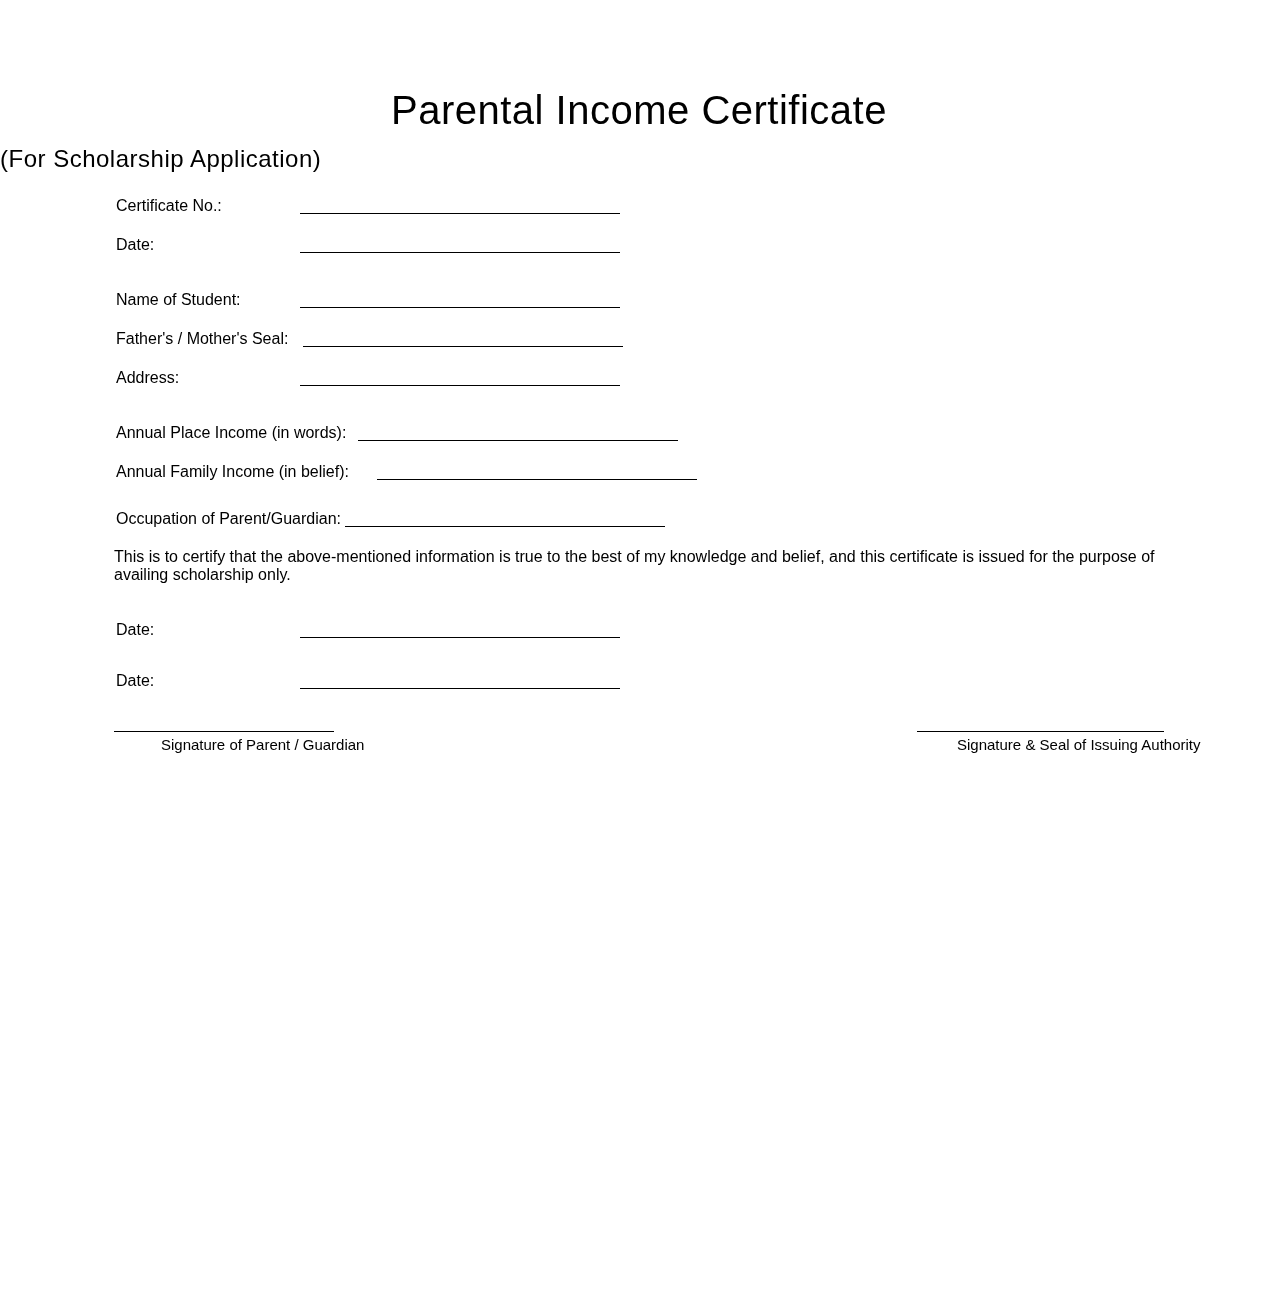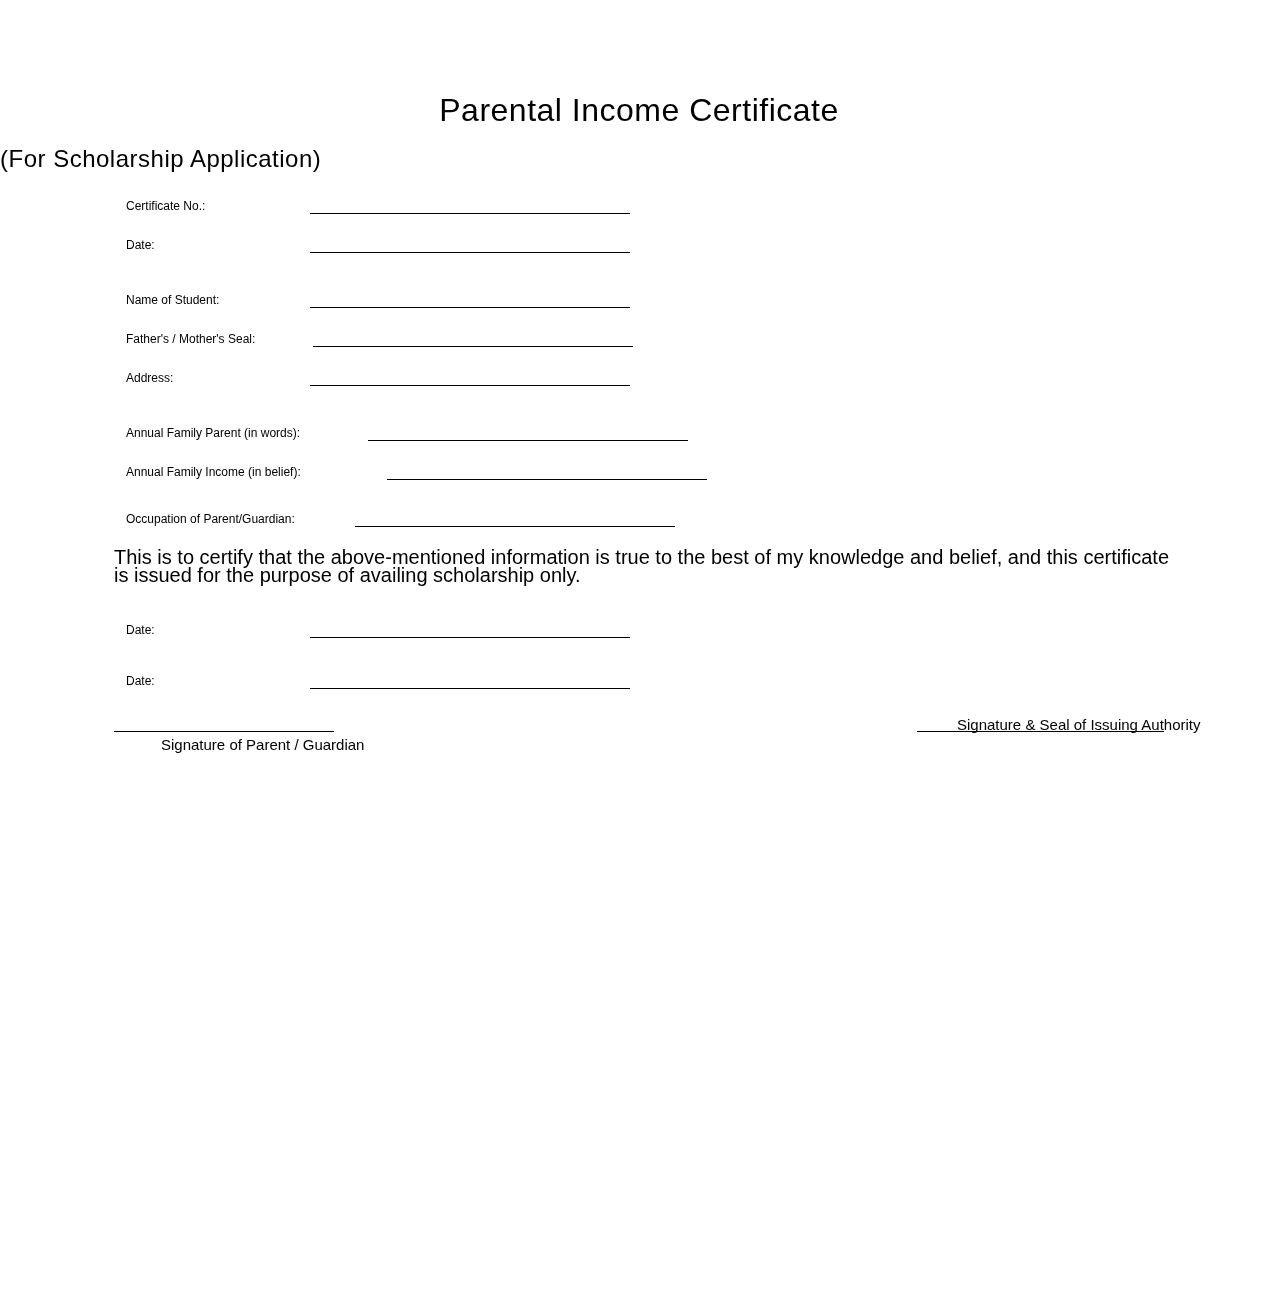--- a/index.html
+++ b/index.html
@@ -14,63 +14,63 @@
       font-family: "Liberation Sans", sans-serif;
       color: #000000;
       overflow: hidden;
     }
     .title {
       position: absolute;
       left: 0;
       width: 1278px;
       top: 90px;
       text-align: center;
-      font-size: 32px;
+      font-size: 40px;
       line-height: 40px;
       letter-spacing: 0.5px;
       margin: 0;
       font-weight: normal;
     }
     .subtitle {
       position: absolute;
       left: 0;
       width: 1278px;
       top: 144px;
       font-size: 24px;
       line-height: 30px;
       letter-spacing: 0.5px;
       margin: 0;
       font-weight: normal;
     }
     .field {
       position: absolute;
-      left: 126px;
+      left: 116px;
       height: 22px;
-      font-size: 12px;
+      font-size: 16px;
       line-height: 22px;
       white-space: nowrap;
     }
     .field .label {
       position: absolute;
       left: 0;
       top: 0;
     }
     .field .line {
       position: absolute;
       top: 18px;
       height: 0;
       border-bottom: 1px solid #000000;
       width: 320px;
     }
     .statement {
       position: absolute;
       left: 114px;
       top: 548px;
       width: 1060px;
-      font-size: 20px;
+      font-size: 16px;
       line-height: 18px;
       margin: 0;
     }
     .sig-line {
       position: absolute;
       height: 0;
       border-bottom: 1px solid #000000;
     }
     .sig-label {
       position: absolute;
@@ -105,21 +105,21 @@
   <span class="label">Father's / Mother's Seal:</span>
   <span class="line" style="left:187px;"></span>
 </div>
 
 <div class="field" style="top:367px; width:510px;">
   <span class="label">Address:</span>
   <span class="line" style="left:184px;"></span>
 </div>
 
 <div class="field" style="top:422px; width:570px;">
-  <span class="label">Annual Family Parent (in words):</span>
+  <span class="label">Annual Place Income (in words):</span>
   <span class="line" style="left:242px;"></span>
 </div>
 
 <div class="field" style="top:461px; width:590px;">
   <span class="label">Annual Family Income (in belief):</span>
   <span class="line" style="left:261px;"></span>
 </div>
 
 <div class="field" style="top:500px; width:560px;margin-top:8px;">
   <span class="label">Occupation of Parent/Guardian:</span>
@@ -135,13 +135,13 @@
 
 <div class="field" style="top:670px; width:510px;">
   <span class="label">Date:</span>
   <span class="line" style="left:184px;"></span>
 </div>
 
 <div class="sig-line" style="left:114px; top:731px; width:220px;"></div>
 <div class="sig-label" style="left:121px; top:735px;">Signature of Parent / Guardian</div>
 
 <div class="sig-line" style="left:917px; top:731px; width:247px;"></div>
-<div class="sig-label" style="left:917px; top:715px;">Signature &amp; Seal of Issuing Authority</div>
+<div class="sig-label" style="left:917px; top:735px;">Signature &amp; Seal of Issuing Authority</div>
 
 </body></html>

